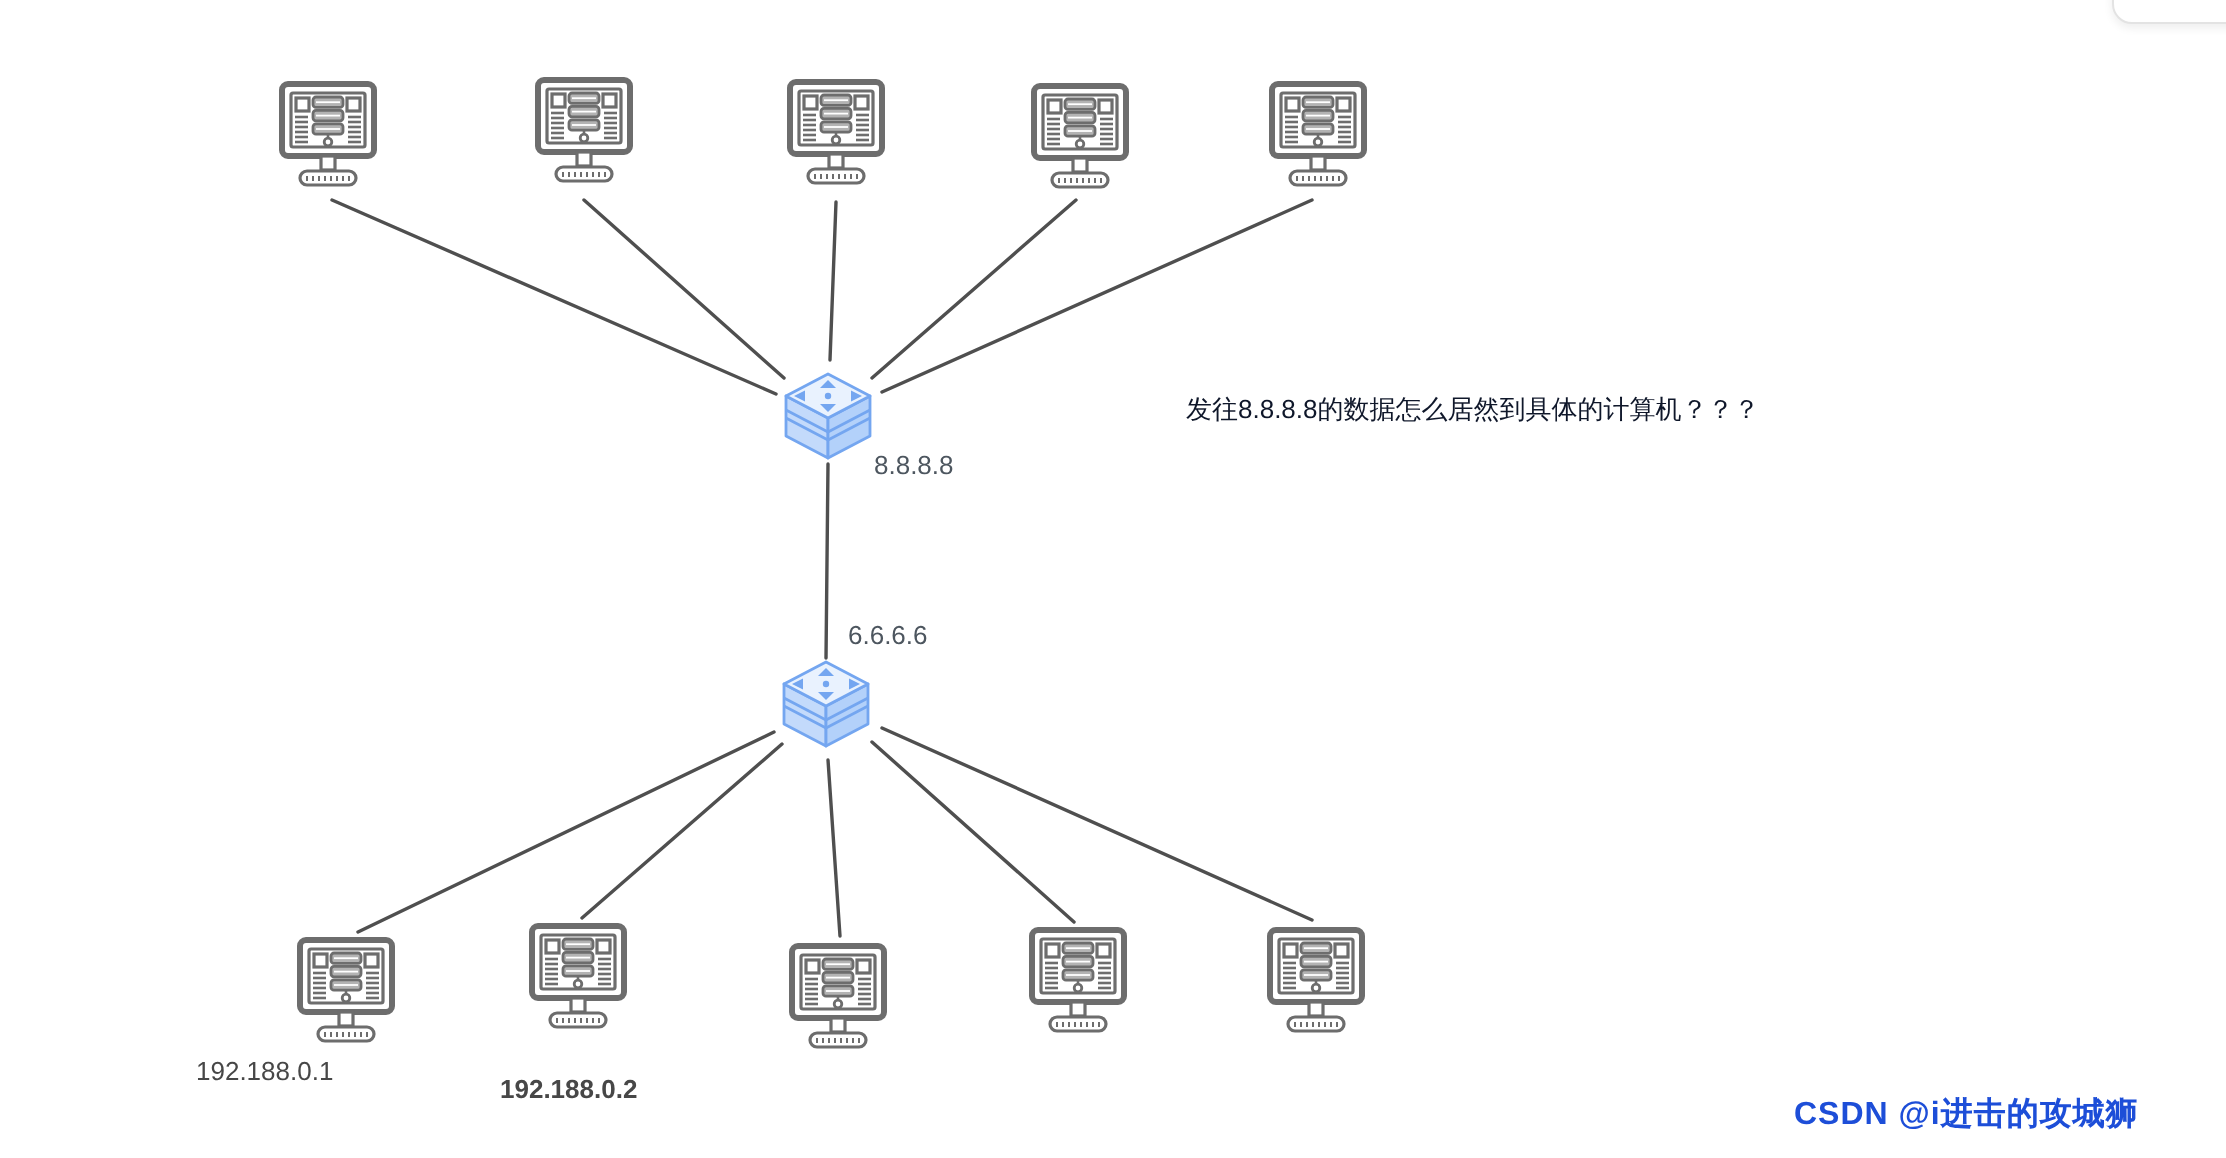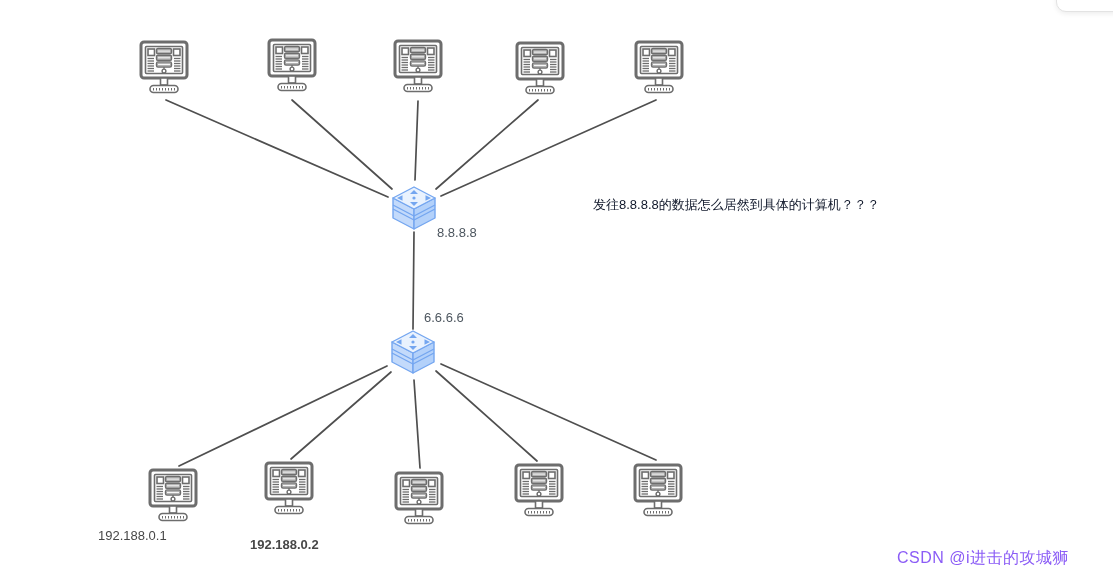--- a/index.html
+++ b/index.html
@@ -32,22 +32,23 @@
   .ip-label {
     font-size: 13px;
     color: #474747;
   }
   .annotation {
     font-size: 13px;
     color: #0f172a;
   }
   .watermark {
     font-size: 16px;
-    color: #8b5cf6;
+    color: #1d4ed8;
     letter-spacing: 0.5px;
+    font-weight: bold;
   }
   .corner-panel {
     position: absolute;
     left: 1056px;
     top: -14px;
     width: 90px;
     height: 24px;
     background: #ffffff;
     border: 1px solid #e3e3e3;
     border-bottom-left-radius: 10px;

